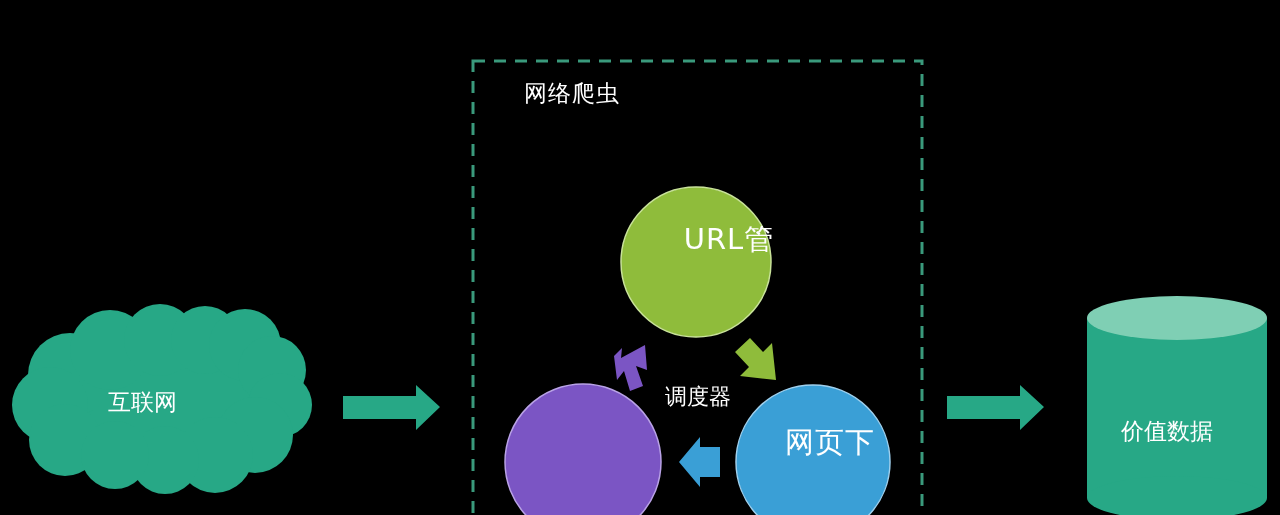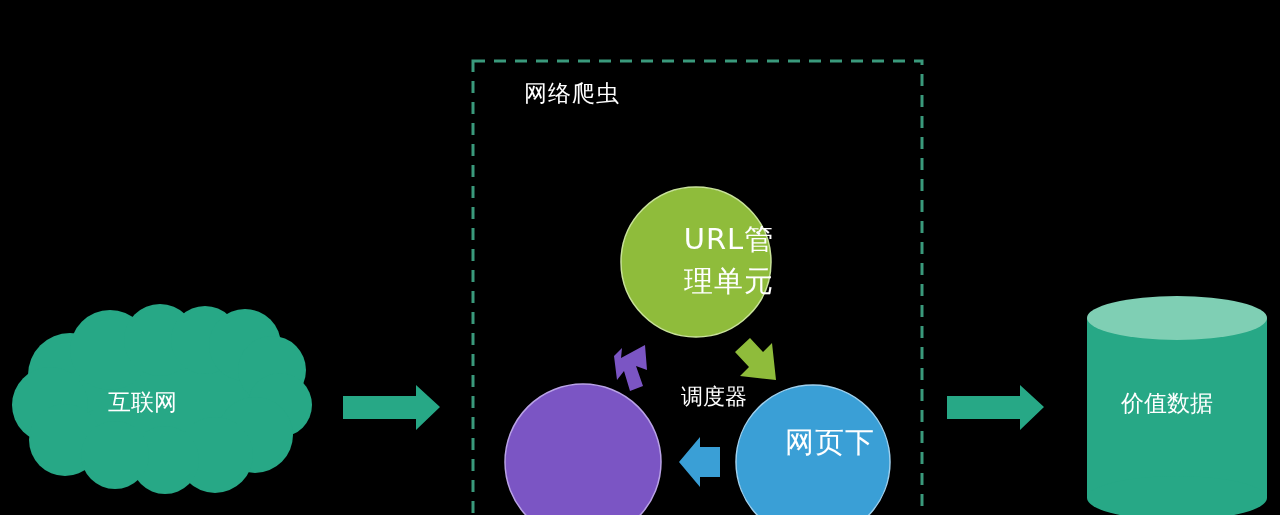--- a/index.html
+++ b/index.html
@@ -6,22 +6,22 @@
   body {
     width: 1280px; height: 515px; background: #000; overflow: hidden;
     position: relative;
     font-family: "DejaVu Sans", "Liberation Sans", sans-serif;
     color: #fff;
   }
   svg.canvas { position: absolute; left: 0; top: 0; }
   .label { position: absolute; color: #fff; text-align: center; white-space: nowrap; }
   .crawler-title { left: 508px; top: 78px; font-size: 23px; letter-spacing: 1px; margin-left: 16px; }
   .internet-label { left: 108px; top: 387px; font-size: 23px; }
-  .data-label { left: 1121px; top: 388px; font-size: 23px; }
-  .scheduler-label { left: 681px; top: 382px; font-size: 22px; }
+  .data-label { left: 1121px; top: 416px; font-size: 23px; }
+  .scheduler-label { left: 665px; top: 382px; font-size: 22px; }
   .circle-text { font-size: 29px; line-height: 42px; letter-spacing: 1px; }
   .url-text { left: 623px; top: 218px; width: 164px; margin-left: 24px; }
   .extract-text { left: 505px; top: 421px; width: 156px; }
   .download-text { left: 737px; top: 421px; width: 154px; margin-left: 16px; }
 </style>
 </head>
 <body>
 
 <svg class="canvas" width="1280" height="515" viewBox="0 0 1280 515">
 
@@ -77,19 +77,18 @@
   </g>
 </svg>
 
 <div class="label crawler-title">网络爬虫</div>
 <div class="label internet-label">互联网</div>
 <div class="label data-label">价值数据</div>
 <div class="label scheduler-label">调度器</div>
 
 <div class="label circle-text url-text">
   <div>URL管</div>
-  <div>理单元</div>
 </div>
 <div class="label circle-text extract-text">
 </div>
 <div class="label circle-text download-text">
   <div>网页下</div>
 </div>
 
 </body></html>

